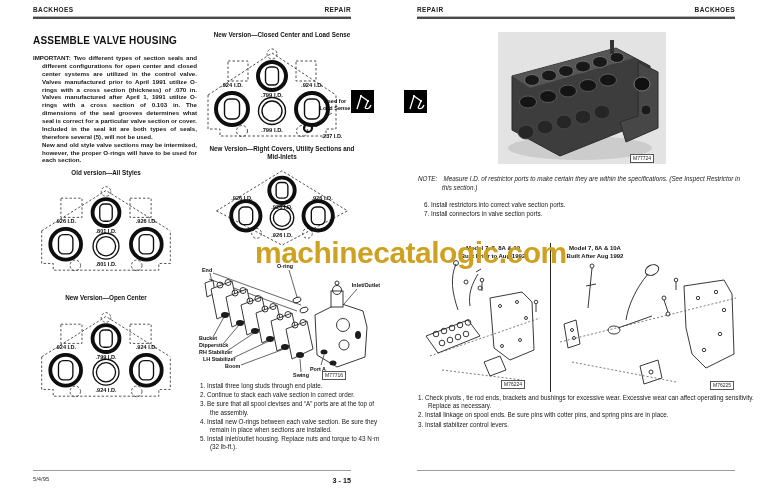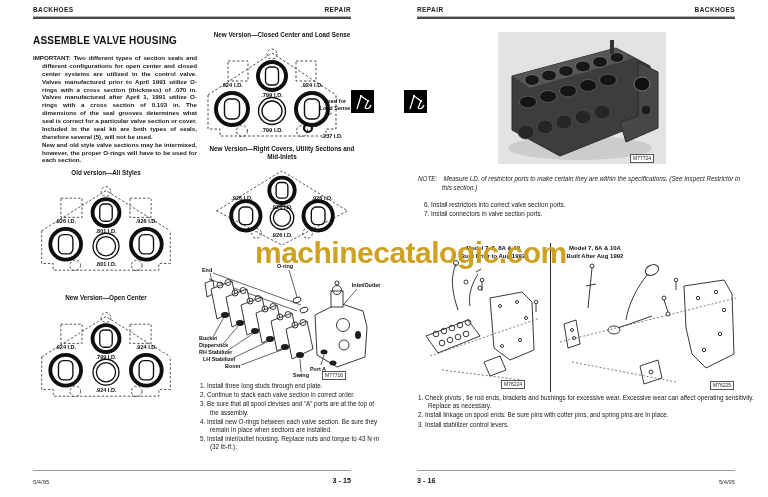--- a/index.html
+++ b/index.html
@@ -8,21 +8,21 @@
           font-family:"Liberation Sans",sans-serif;color:#151515}
   .page{position:absolute;top:0;width:384px;height:497px}
   #page-left{left:0}
   #page-right{left:384px}
 
   .hdr{position:absolute;left:33px;right:33px;top:6px;display:flex;justify-content:space-between;
        font-size:6.5px;font-weight:bold;letter-spacing:.4px;color:#222}
   .hdr-rule{position:absolute;left:33px;right:33px;top:16px;height:2.5px;background:#4a4a4a;border-top:1px solid #b5b5b5}
   .ftr-rule{position:absolute;left:33px;right:33px;top:470px;height:1px;background:#9d9d9d}
   .ftr{position:absolute;left:33px;right:33px;top:476px;display:flex;justify-content:space-between;
-       font-size:5.8px;color:#333;align-items:flex-end}
+       font-size:5.8px;color:#333;align-items:flex-start}
   .pageno{font-weight:bold;font-size:7.2px;color:#111}
 
   .sec-title{position:absolute;font-size:10px;font-weight:bold;color:#111;letter-spacing:.2px}
   .imp{position:absolute;left:33px;top:54px;width:164px;font-size:6.2px;font-weight:bold;
        line-height:1.27;text-align:justify;color:#181818}
   .imp .p1{padding-left:9px;text-indent:-9px}
   .imp .p{padding-left:9px}
 
   .fig-title{position:absolute;font-size:6.3px;font-weight:bold;text-align:center;line-height:1.25;color:#111}
   .steps{position:absolute;font-size:6.3px;line-height:1.3;color:#181818}
@@ -373,24 +373,20 @@
     </svg>
     <span class="figid" style="left:326px;top:381px">M76225</span>
 
     <div class="steps" style="left:34px;top:394px;width:336px">
       <div class="step">1. Check pivots , tie rod ends, brackets and bushings for excessive wear. Excessive wear can affect operating sensitivity. Replace as necessary.</div>
       <div class="step">2. Install linkage on spool ends. Be sure pins with cotter pins, and spring pins are in place.</div>
       <div class="step">3. Install stabilizer control levers.</div>
     </div>
 
     <div class="ftr-rule"></div>
-    <div class="ftr">
-      <span class="pageno">3 - 16</span>
-      <span>5/4/95</span>
-    </div>
   </div>
 
   <svg class="icon-backhoe" style="left:351px;top:90px" viewBox="0 0 23 23">
     <rect x="0" y="0" width="23" height="23" fill="#000"></rect>
     <path d="M6,19 L10,6 L17,11 L14,18" stroke="#fff" stroke-width="1.3" fill="none"></path>
     <path d="M14,18 q4,2 6,-3" stroke="#fff" stroke-width="1.3" fill="none"></path>
     <circle cx="10" cy="6" r="1.1" fill="#fff"></circle>
       <circle cx="17" cy="11" r="1.1" fill="#fff"></circle>
   </svg>
   <svg class="icon-backhoe" style="left:404px;top:90px" viewBox="0 0 23 23">

